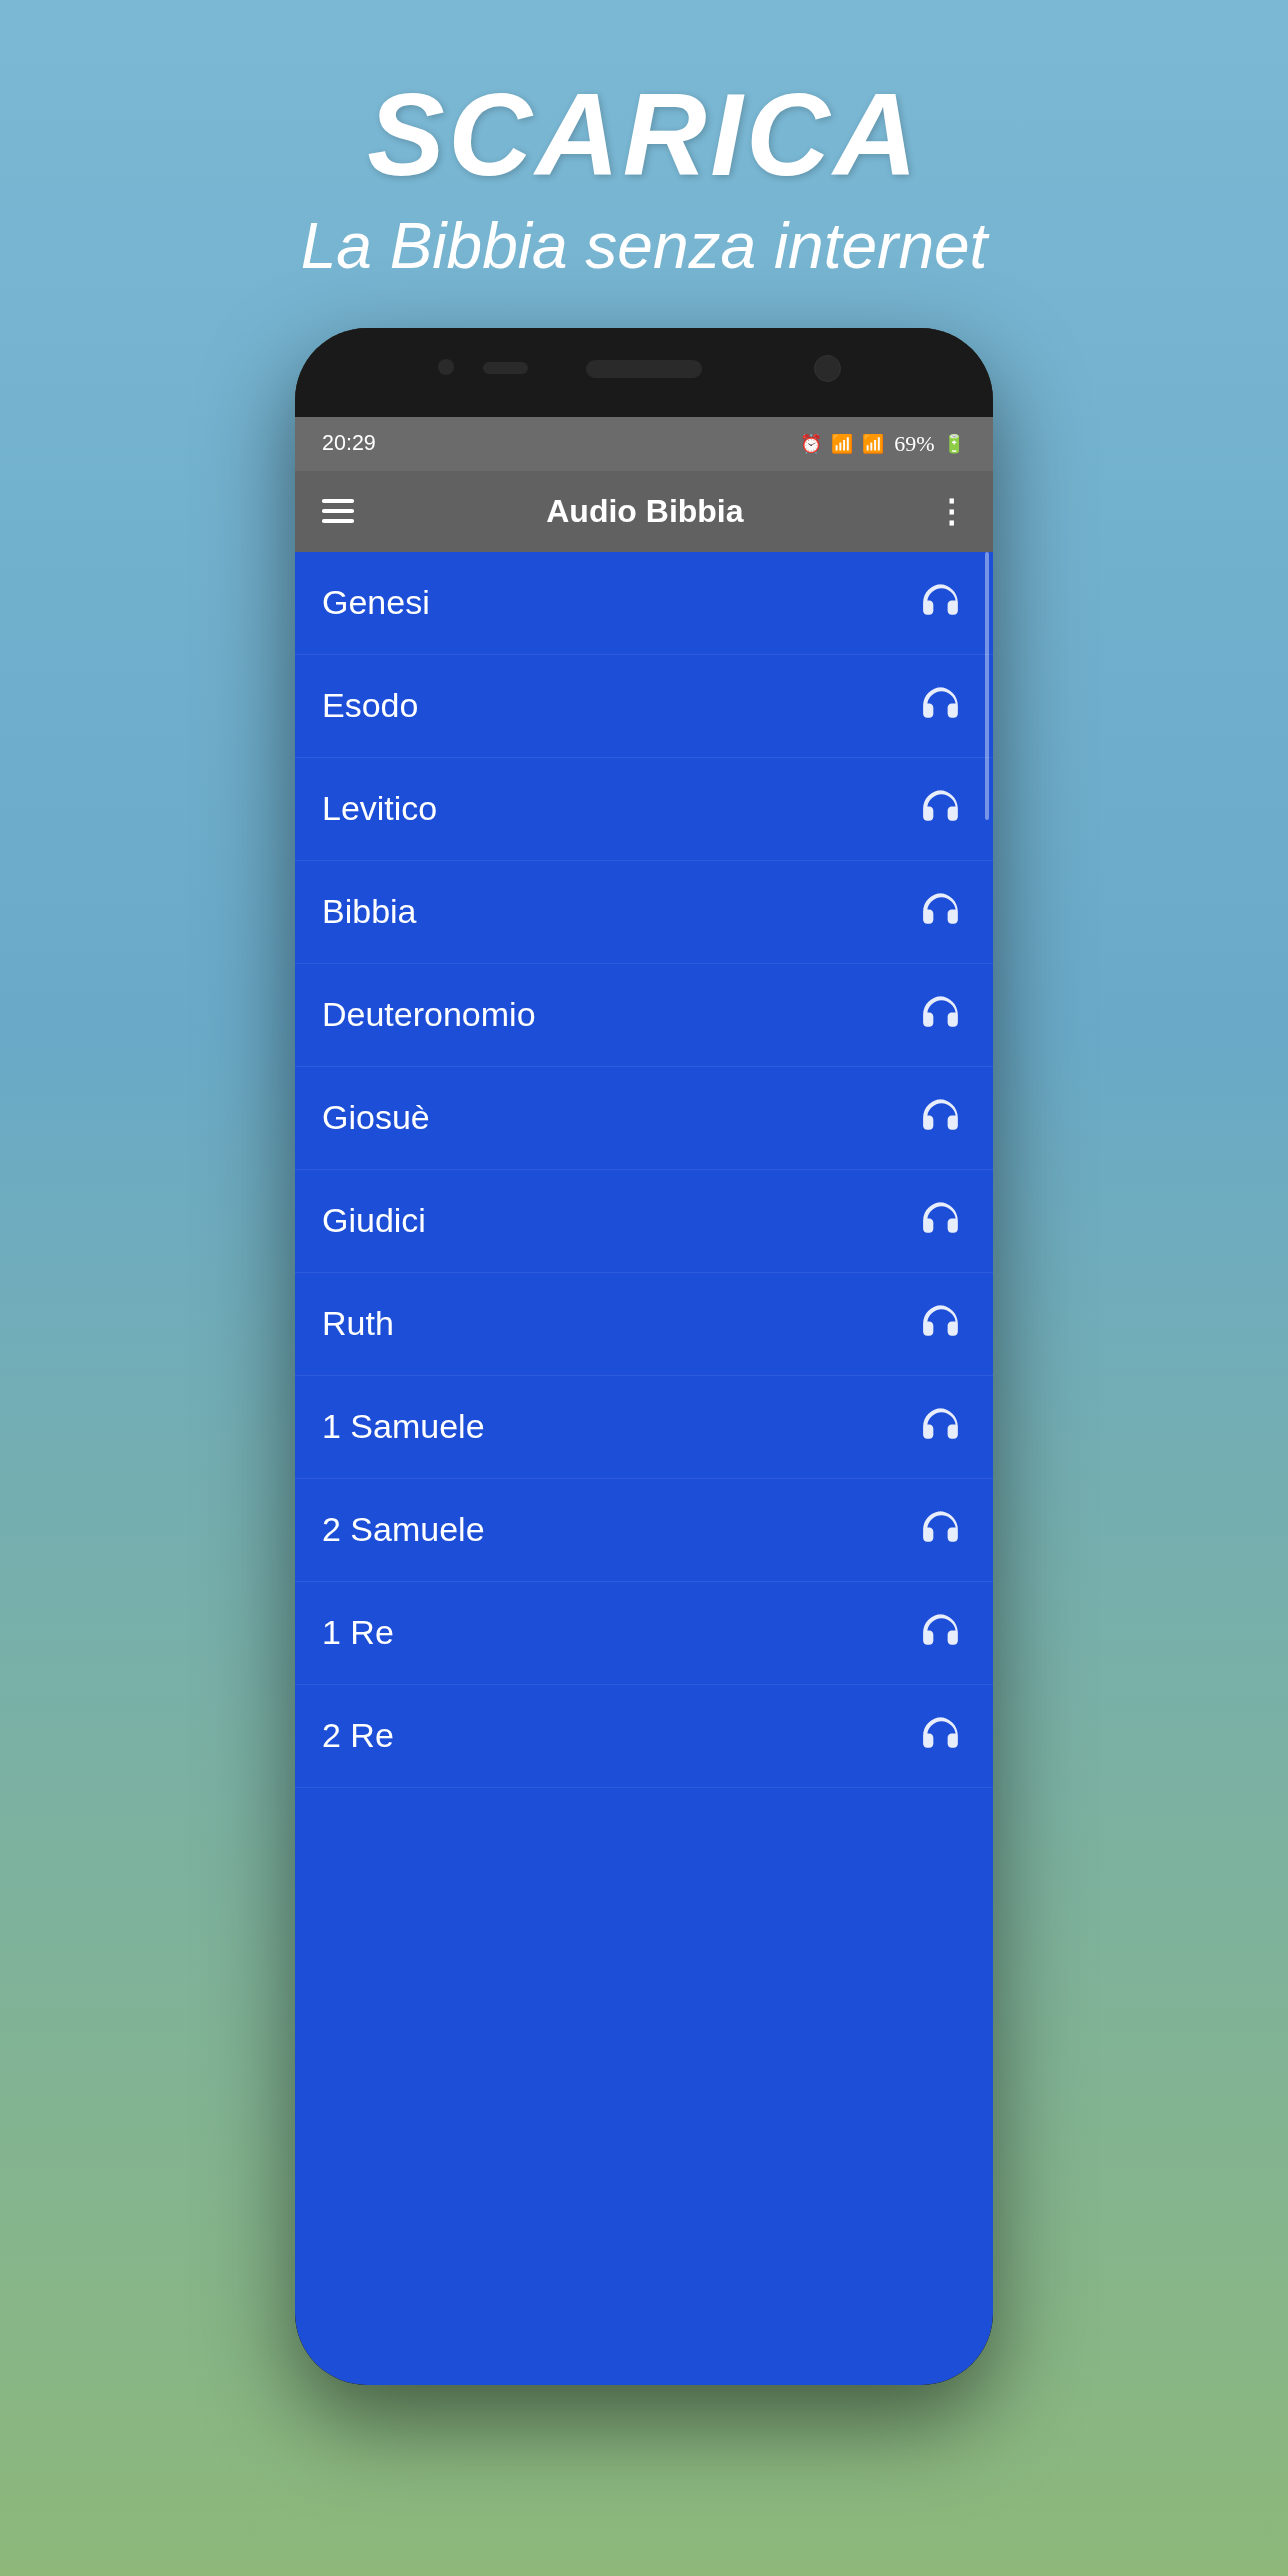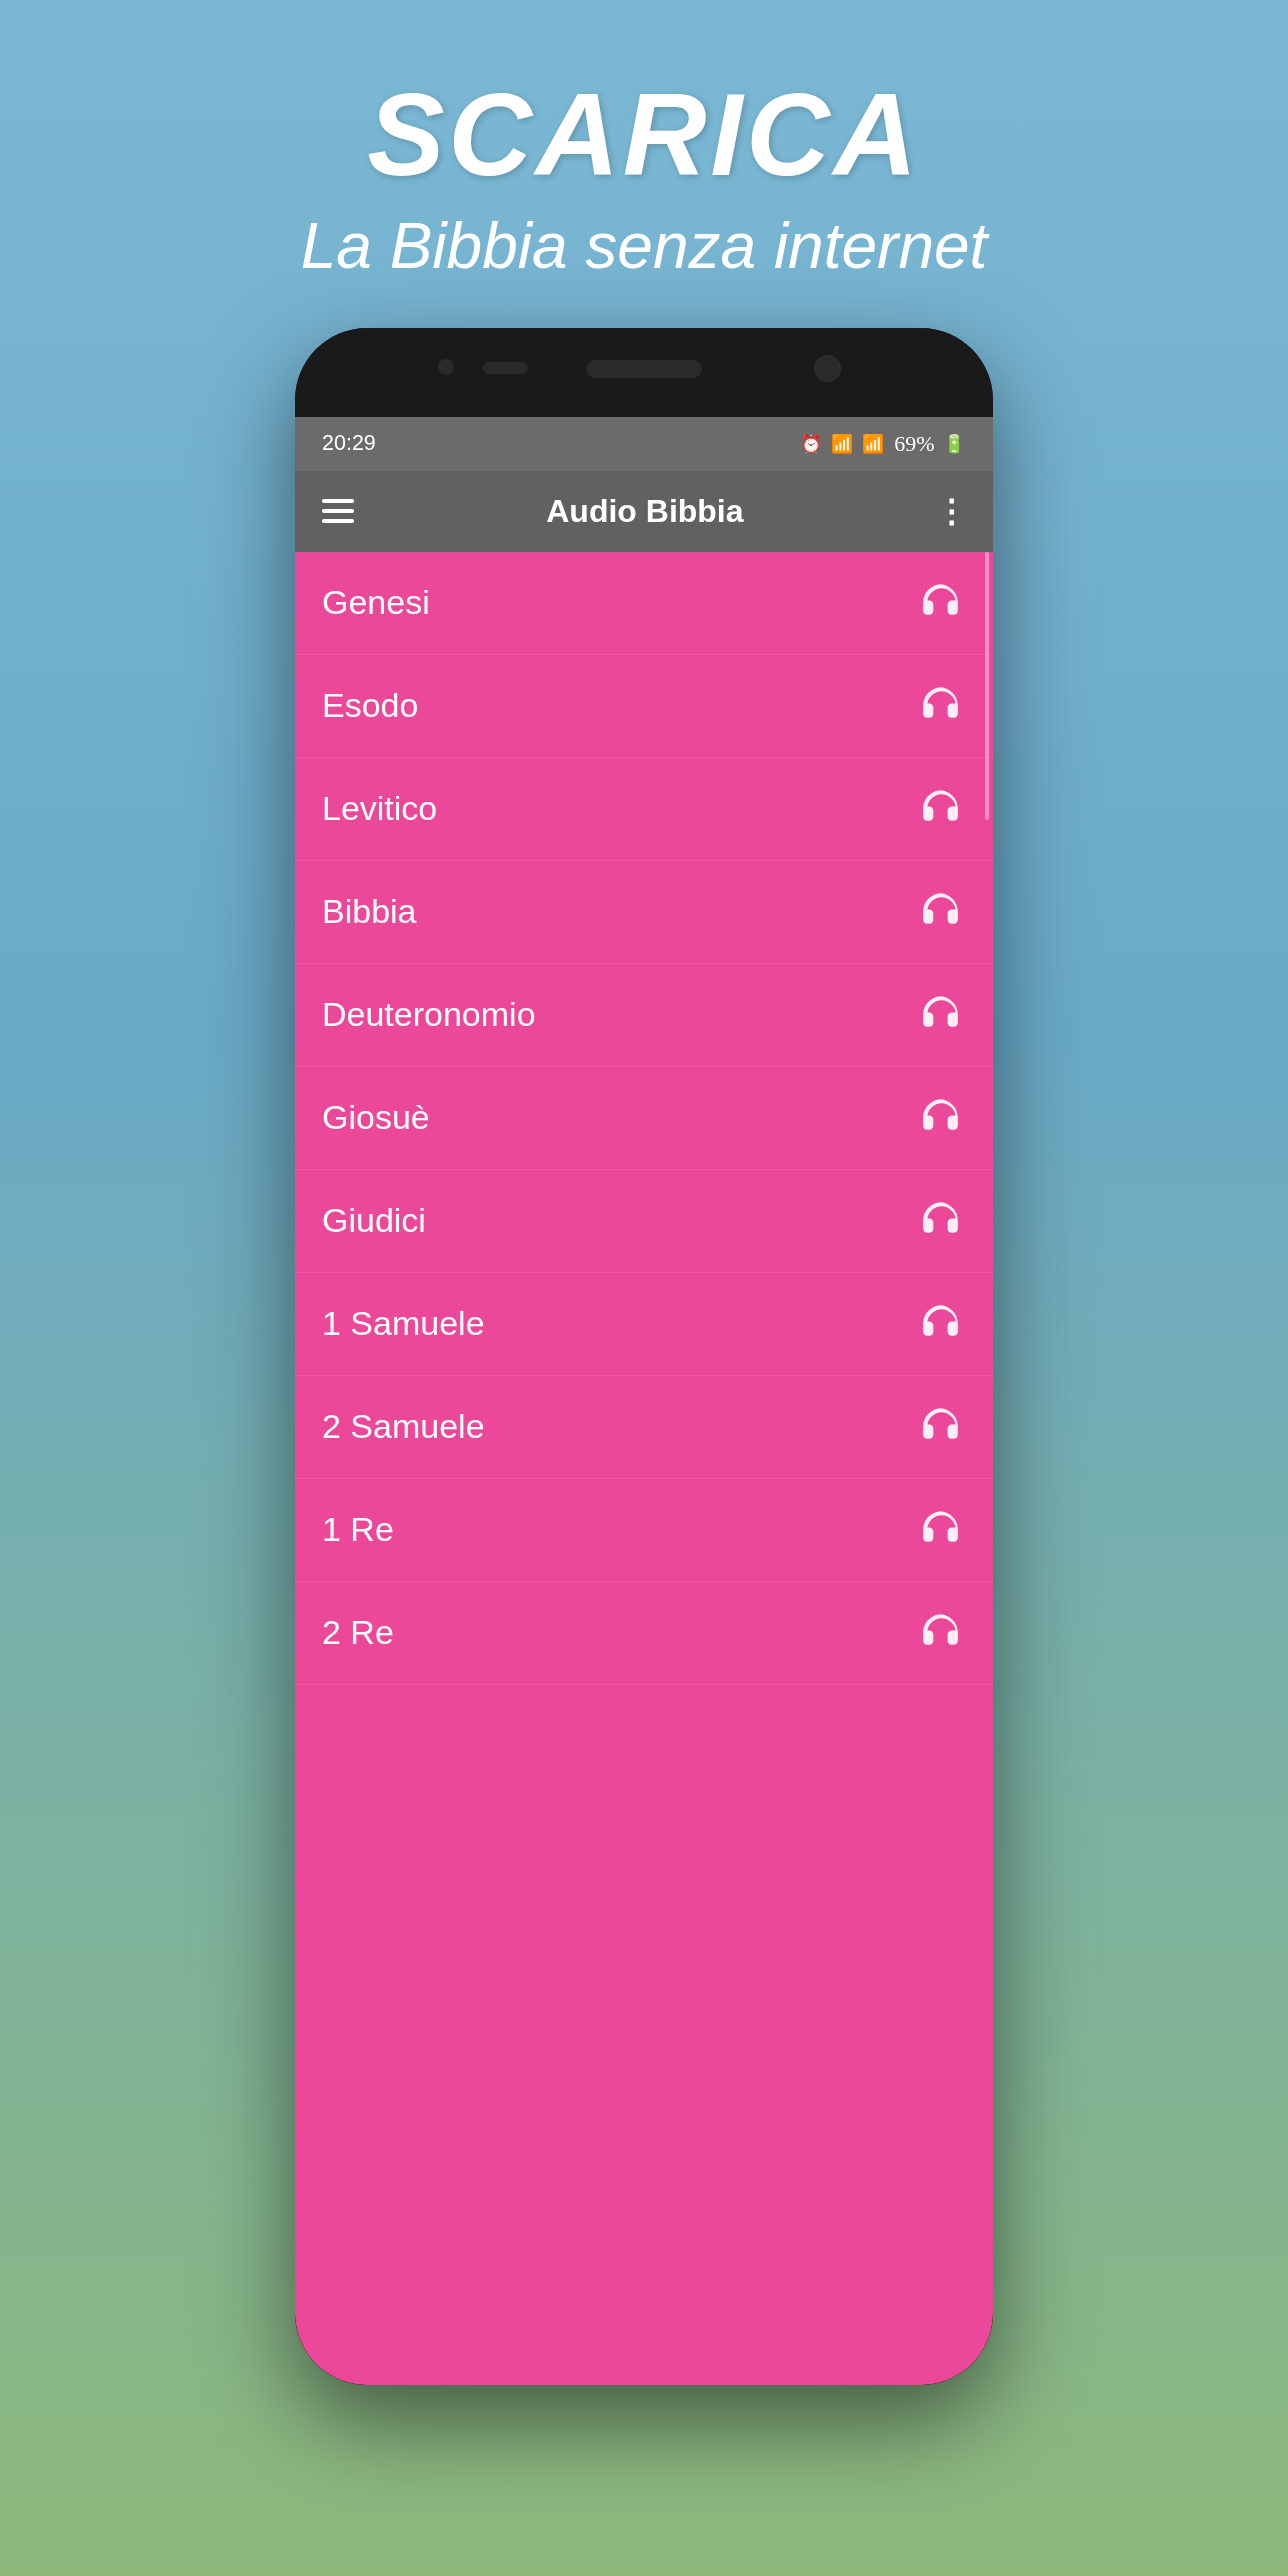--- a/index.html
+++ b/index.html
@@ -100,21 +100,21 @@
       position: absolute;
       right: 152px;
       top: 27px;
       border: 1.8px solid #333;
     }
 
     
     .phone-screen {
       width: 100%;
       height: calc(100% - 89px);
-      background: #ec4899;
+      background: #1d4ed8;
       overflow: hidden;
       border-radius: 0 0 72px 72px;
     }
 
     
     .status-bar {
       background: #6b6b6b;
       height: 54px;
       display: flex;
       align-items: center;
@@ -305,20 +305,26 @@
       <path d="M12 3C7.03 3 3 7.03 3 12v4c0 1.1.9 2 2 2h1c1.1 0 2-.9 2-2v-3c0-1.1-.9-2-2-2H5.07C5.56 7.83 8.52 5 12 5s6.44 2.83 6.93 6H17c-1.1 0-2 .9-2 2v3c0 1.1.9 2 2 2h1c1.1 0 2-.9 2-2v-4c0-4.97-4.03-9-9-9z"></path>
     </svg>
         </div>
         <div class="book-item">
           <span class="book-name">Giudici</span>
           <svg viewBox="0 0 24 24" fill="white" class="headphone-icon">
       <path d="M12 3C7.03 3 3 7.03 3 12v4c0 1.1.9 2 2 2h1c1.1 0 2-.9 2-2v-3c0-1.1-.9-2-2-2H5.07C5.56 7.83 8.52 5 12 5s6.44 2.83 6.93 6H17c-1.1 0-2 .9-2 2v3c0 1.1.9 2 2 2h1c1.1 0 2-.9 2-2v-4c0-4.97-4.03-9-9-9z"></path>
     </svg>
         </div>
         <div class="book-item">
+          <span class="book-name">Ruth</span>
+          <svg viewBox="0 0 24 24" fill="white" class="headphone-icon">
+      <path d="M12 3C7.03 3 3 7.03 3 12v4c0 1.1.9 2 2 2h1c1.1 0 2-.9 2-2v-3c0-1.1-.9-2-2-2H5.07C5.56 7.83 8.52 5 12 5s6.44 2.83 6.93 6H17c-1.1 0-2 .9-2 2v3c0 1.1.9 2 2 2h1c1.1 0 2-.9 2-2v-4c0-4.97-4.03-9-9-9z"></path>
+    </svg>
+        </div>
+        <div class="book-item">
           <span class="book-name">1 Samuele</span>
           <svg viewBox="0 0 24 24" fill="white" class="headphone-icon">
       <path d="M12 3C7.03 3 3 7.03 3 12v4c0 1.1.9 2 2 2h1c1.1 0 2-.9 2-2v-3c0-1.1-.9-2-2-2H5.07C5.56 7.83 8.52 5 12 5s6.44 2.83 6.93 6H17c-1.1 0-2 .9-2 2v3c0 1.1.9 2 2 2h1c1.1 0 2-.9 2-2v-4c0-4.97-4.03-9-9-9z"></path>
     </svg>
         </div>
         <div class="book-item">
           <span class="book-name">2 Samuele</span>
           <svg viewBox="0 0 24 24" fill="white" class="headphone-icon">
       <path d="M12 3C7.03 3 3 7.03 3 12v4c0 1.1.9 2 2 2h1c1.1 0 2-.9 2-2v-3c0-1.1-.9-2-2-2H5.07C5.56 7.83 8.52 5 12 5s6.44 2.83 6.93 6H17c-1.1 0-2 .9-2 2v3c0 1.1.9 2 2 2h1c1.1 0 2-.9 2-2v-4c0-4.97-4.03-9-9-9z"></path>
     </svg>

